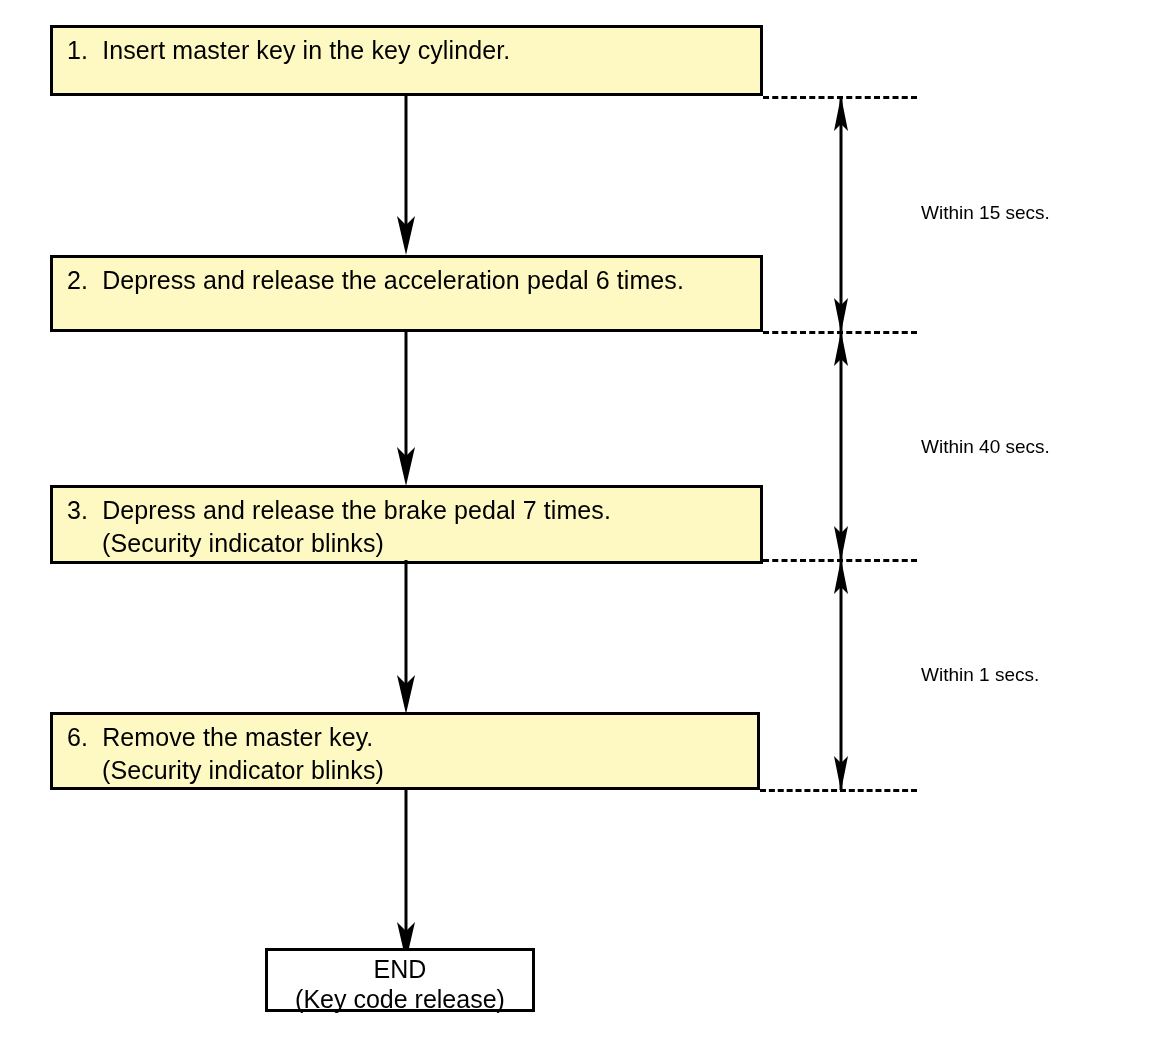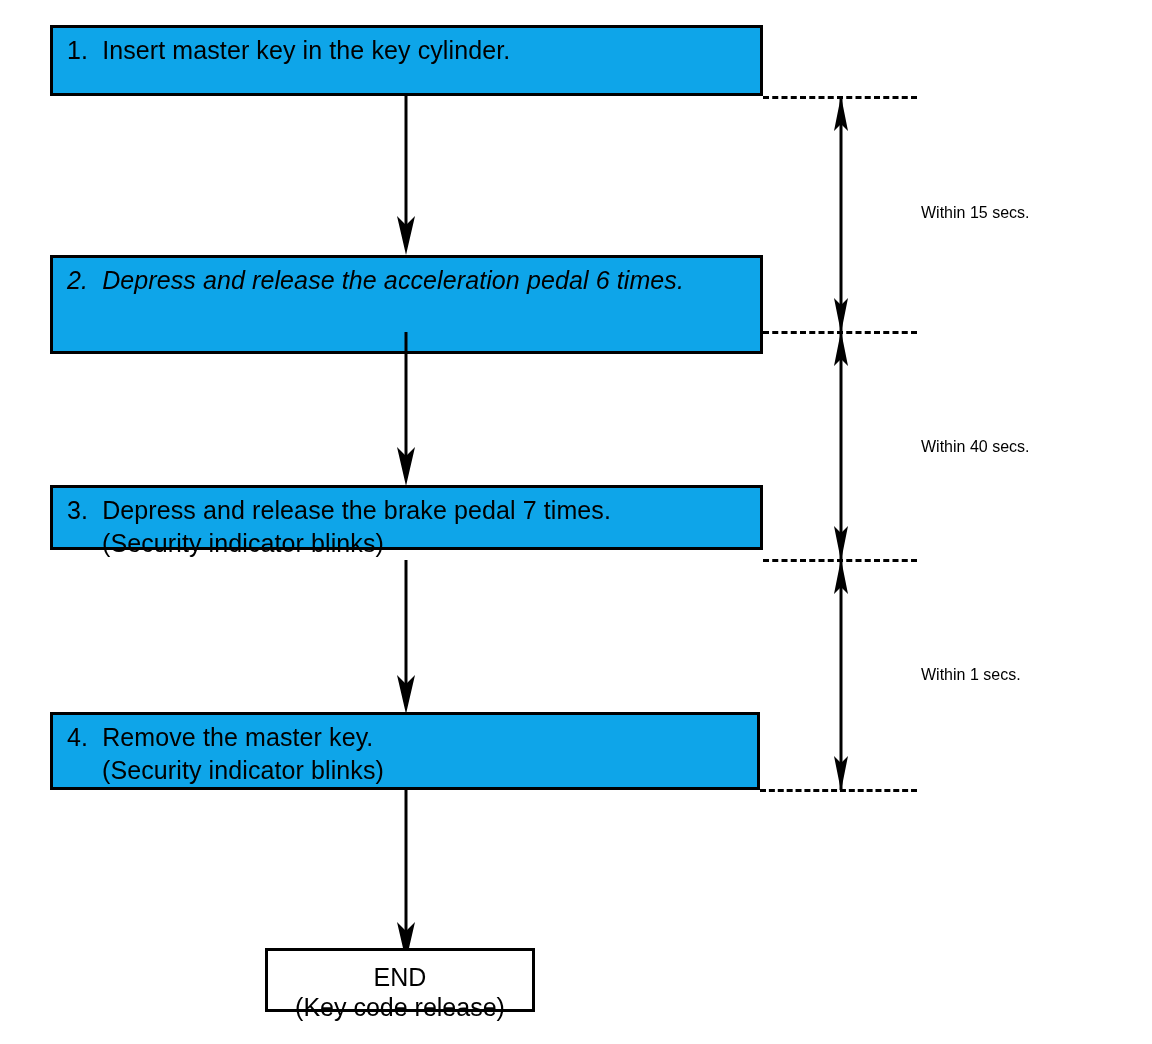--- a/index.html
+++ b/index.html
@@ -17,42 +17,42 @@
     height: 1044px;
     background: #ffffff;
     overflow: hidden;
   }
 
   
   .proc-box {
     position: absolute;
     box-sizing: border-box;
     border: 3px solid #000;
-    background: #0ea5e9;
+    background: #fef9c3;
     padding: 6px 0 0 14px;
   }
   .proc-line {
     display: block;
     font-size: 25px;
     line-height: 33px;
     white-space: pre;
     letter-spacing: 0.1px;
   }
   .proc-line.indent {
     padding-left: 35px;
   }
 
   
   .end-box {
     position: absolute;
     box-sizing: border-box;
     border: 3px solid #000;
     background: #fff;
     text-align: center;
-    padding-top: 11px;
+    padding-top: 3px;
   }
   .end-line {
     display: block;
     font-size: 25px;
     line-height: 30px;
     white-space: pre;
   }
 
   
   .connector {
@@ -69,66 +69,66 @@
     border-top: 3px dashed #000;
   }
   .dim-line {
     position: absolute;
   }
   .dim-line svg {
     display: block;
   }
   .timing-label {
     position: absolute;
-    font-size: 16px;
+    font-size: 19px;
     line-height: 30px;
     white-space: pre;
   }
 </style>
 </head>
 <body>
 
 <div id="canvas">
 
   <div class="proc-box" style="left:50px; top:25px; width:713px; height:71px;">
     <span class="proc-line">1.  Insert master key in the key cylinder.</span>
   </div>
 
   <div class="connector" style="left:396px; top:96px;">
     <svg width="20" height="160" viewBox="0 0 20 160">
       <line x1="10" y1="0" x2="10" y2="140" stroke="#000" stroke-width="3"></line>
       <path d="M10 159 L1 120 L10 129 L19 120 Z" fill="#000"></path>
     </svg>
   </div>
 
-  <div class="proc-box" style="left:50px; top:255px; width:713px; height:99px;font-style:italic;">
+  <div class="proc-box" style="left:50px; top:255px; width:713px; height:77px;">
     <span class="proc-line">2.  Depress and release the acceleration pedal 6 times.</span>
   </div>
 
   <div class="connector" style="left:396px; top:332px;">
     <svg width="20" height="155" viewBox="0 0 20 155">
       <line x1="10" y1="0" x2="10" y2="135" stroke="#000" stroke-width="3"></line>
       <path d="M10 154 L1 115 L10 124 L19 115 Z" fill="#000"></path>
     </svg>
   </div>
 
-  <div class="proc-box" style="left:50px; top:485px; width:713px; height:65px;">
+  <div class="proc-box" style="left:50px; top:485px; width:713px; height:79px;">
     <span class="proc-line">3.  Depress and release the brake pedal 7 times.</span>
     <span class="proc-line indent">(Security indicator blinks)</span>
   </div>
 
   <div class="connector" style="left:396px; top:560px;">
     <svg width="20" height="155" viewBox="0 0 20 155">
       <line x1="10" y1="0" x2="10" y2="135" stroke="#000" stroke-width="3"></line>
       <path d="M10 154 L1 115 L10 124 L19 115 Z" fill="#000"></path>
     </svg>
   </div>
 
   <div class="proc-box" style="left:50px; top:712px; width:710px; height:78px;">
-    <span class="proc-line">4.  Remove the master key.</span>
+    <span class="proc-line">6.  Remove the master key.</span>
     <span class="proc-line indent">(Security indicator blinks)</span>
   </div>
 
   <div class="connector" style="left:396px; top:790px;">
     <svg width="20" height="172" viewBox="0 0 20 172">
       <line x1="10" y1="0" x2="10" y2="150" stroke="#000" stroke-width="3"></line>
       <path d="M10 171 L1 132 L10 141 L19 132 Z" fill="#000"></path>
     </svg>
   </div>
 

